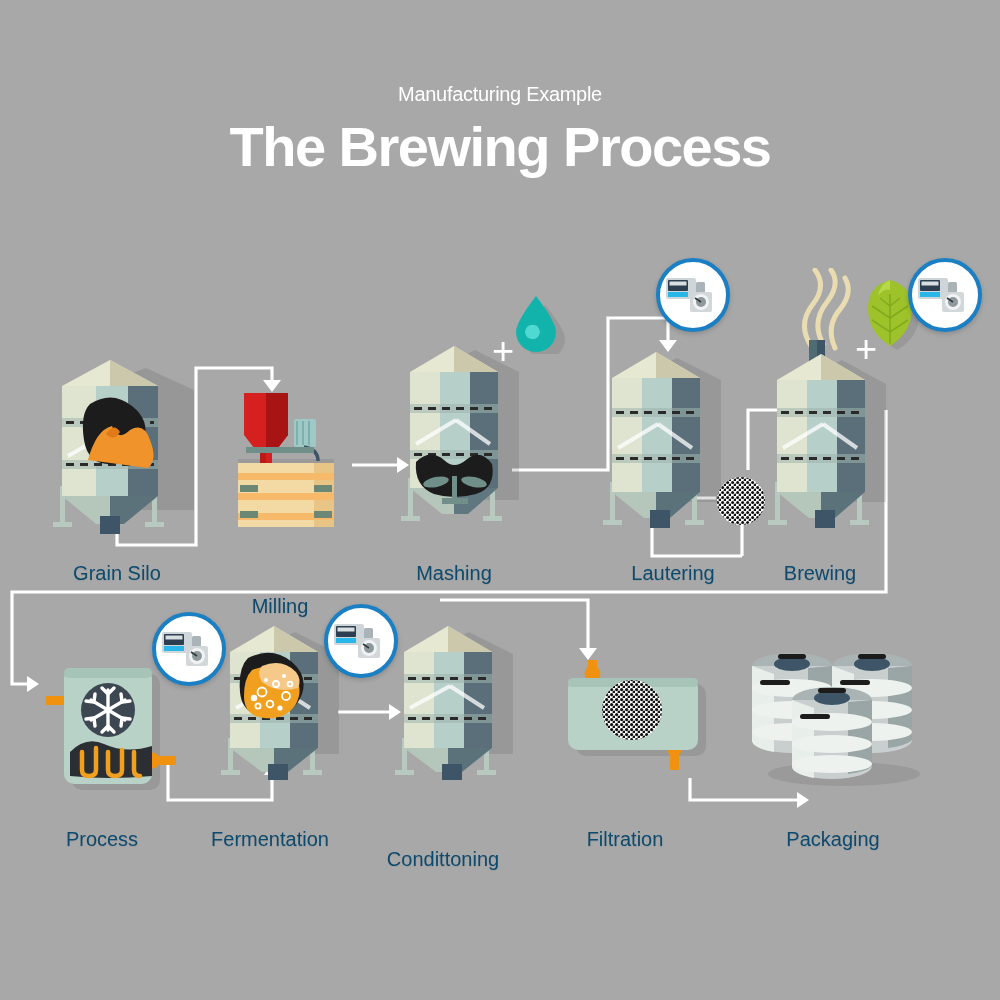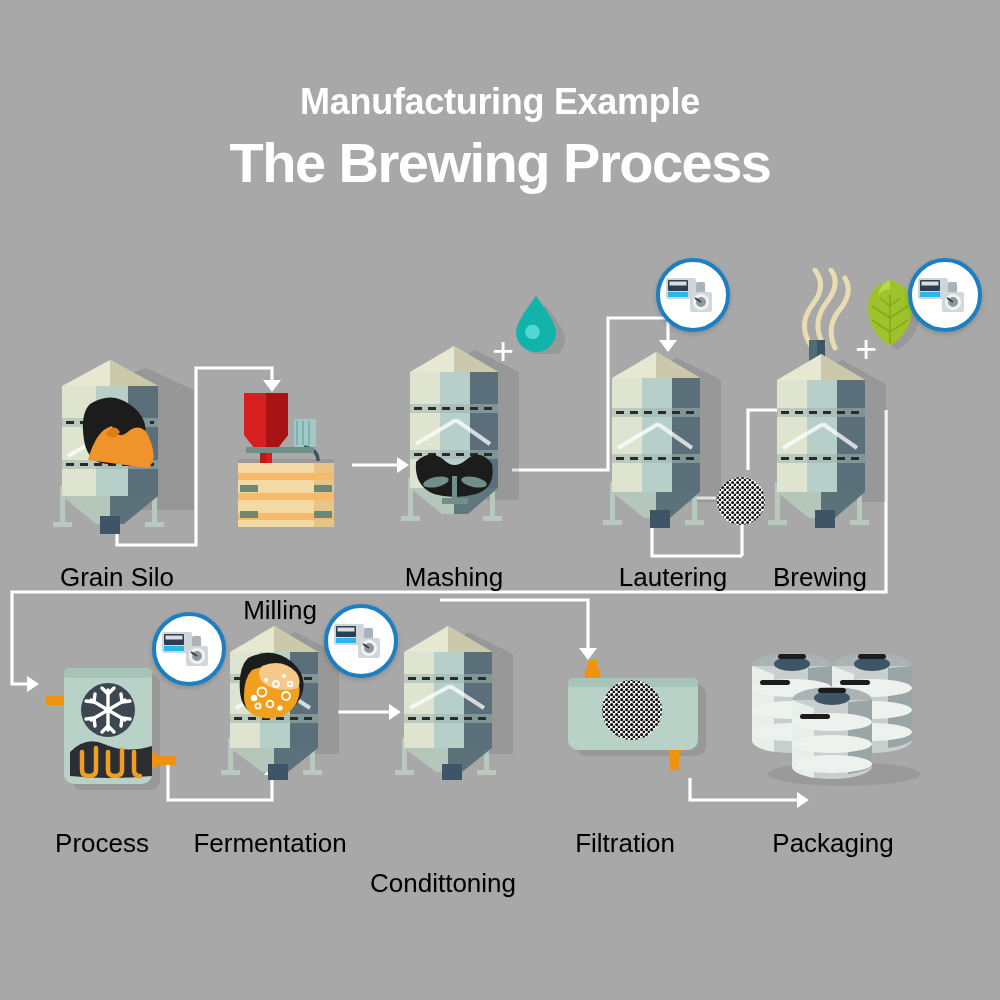--- a/index.html
+++ b/index.html
@@ -8,31 +8,31 @@
     background:#a8a8a8;
     font-family:"Liberation Sans", sans-serif;
     overflow:hidden;
     position:relative;
   }
   #stage { position:relative; width:1000px; height:1000px; }
 
   
   .title-wrap { position:absolute; top:84px; left:0; width:1000px; text-align:center; }
   .subtitle {
-    color:#ffffff; font-size:36px; font-weight:bold;
+    color:#ffffff; font-size:20px; font-weight:normal;
     letter-spacing:-0.3px; line-height:1;
   }
   .maintitle {
     color:#ffffff; font-size:56px; font-weight:bold;
     letter-spacing:-1.5px; line-height:1.05; margin-top:14px;
   }
 
   
   .stage-label {
-    position:absolute; color:#000000; font-size:26px;
+    position:absolute; color:#0c4a6e; font-size:20px;
     white-space:nowrap; transform:translateX(-50%);
     text-shadow:0 1px 1px rgba(0,0,0,.07);
   }
 
   
   .svg-layer { position:absolute; left:0; top:0; width:1000px; height:1000px; pointer-events:none; }
 
   
   .unit { position:absolute; }
 
@@ -564,17 +564,17 @@
   </div>
 
   <div class="stage-label" style="left:117px; top:562px;">Grain Silo</div>
   <div class="stage-label" style="left:280px; top:595px;">Milling</div>
   <div class="stage-label" style="left:454px; top:562px;">Mashing</div>
   <div class="stage-label" style="left:657px; top:562px;margin-left:16px;">Lautering</div>
   <div class="stage-label" style="left:820px; top:562px;">Brewing</div>
 
   <div class="stage-label" style="left:102px; top:828px;">Process</div>
   <div class="stage-label" style="left:270px; top:828px;">Fermentation</div>
-  <div class="stage-label" style="left:443px; top:868px;text-align:right;">Condittoning</div>
+  <div class="stage-label" style="left:443px; top:848px;text-align:right;">Condittoning</div>
   <div class="stage-label" style="left:625px; top:828px;">Filtration</div>
   <div class="stage-label" style="left:833px; top:828px;">Packaging</div>
 
 </div>
 
 </body></html>

